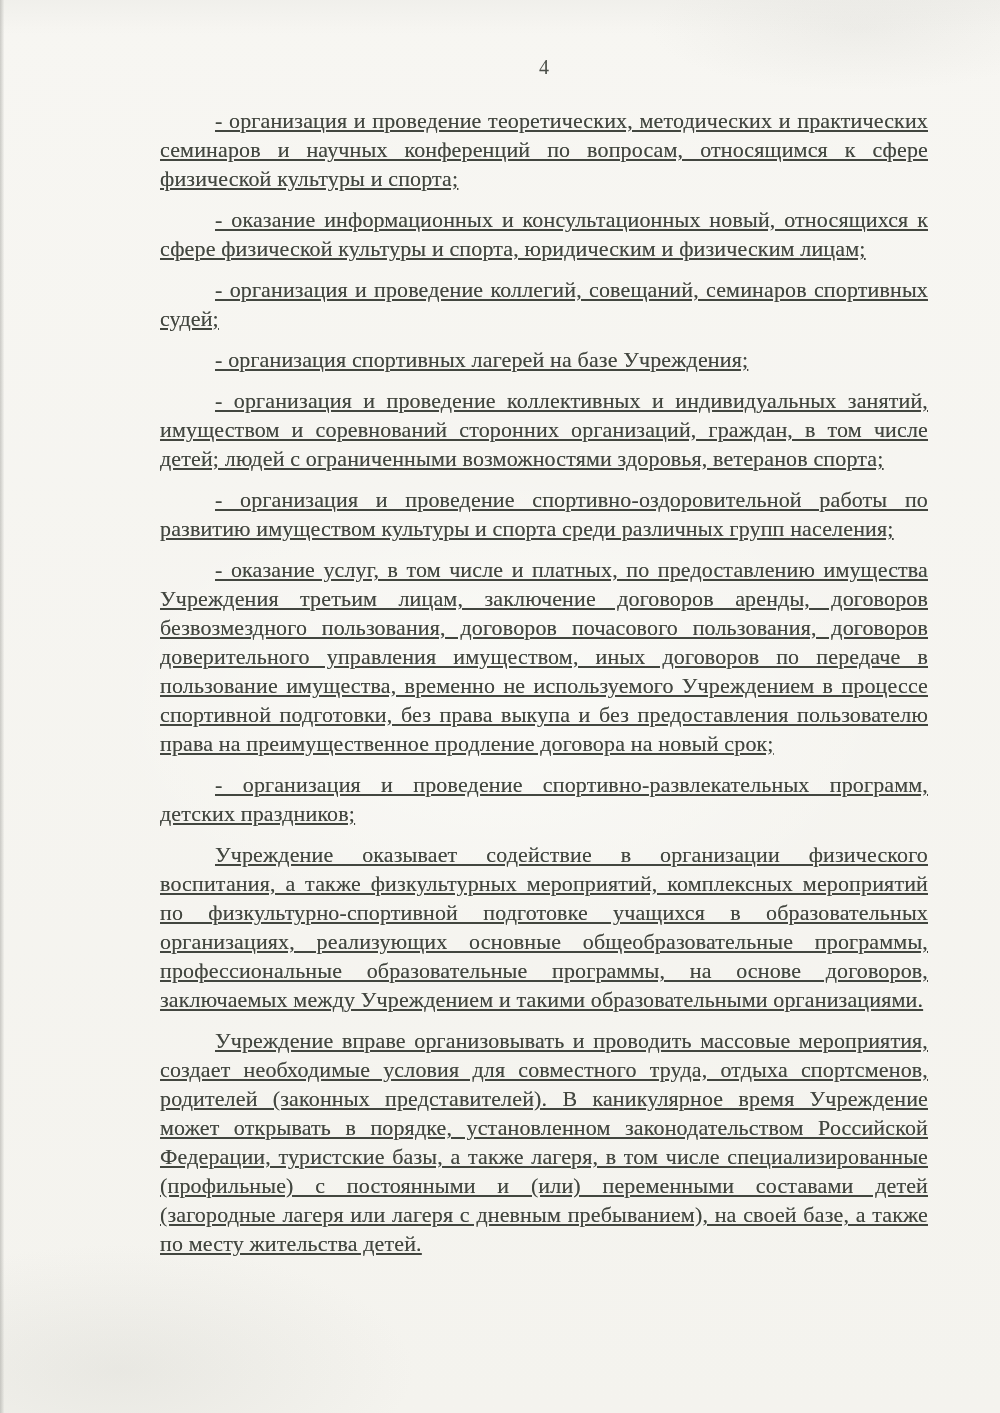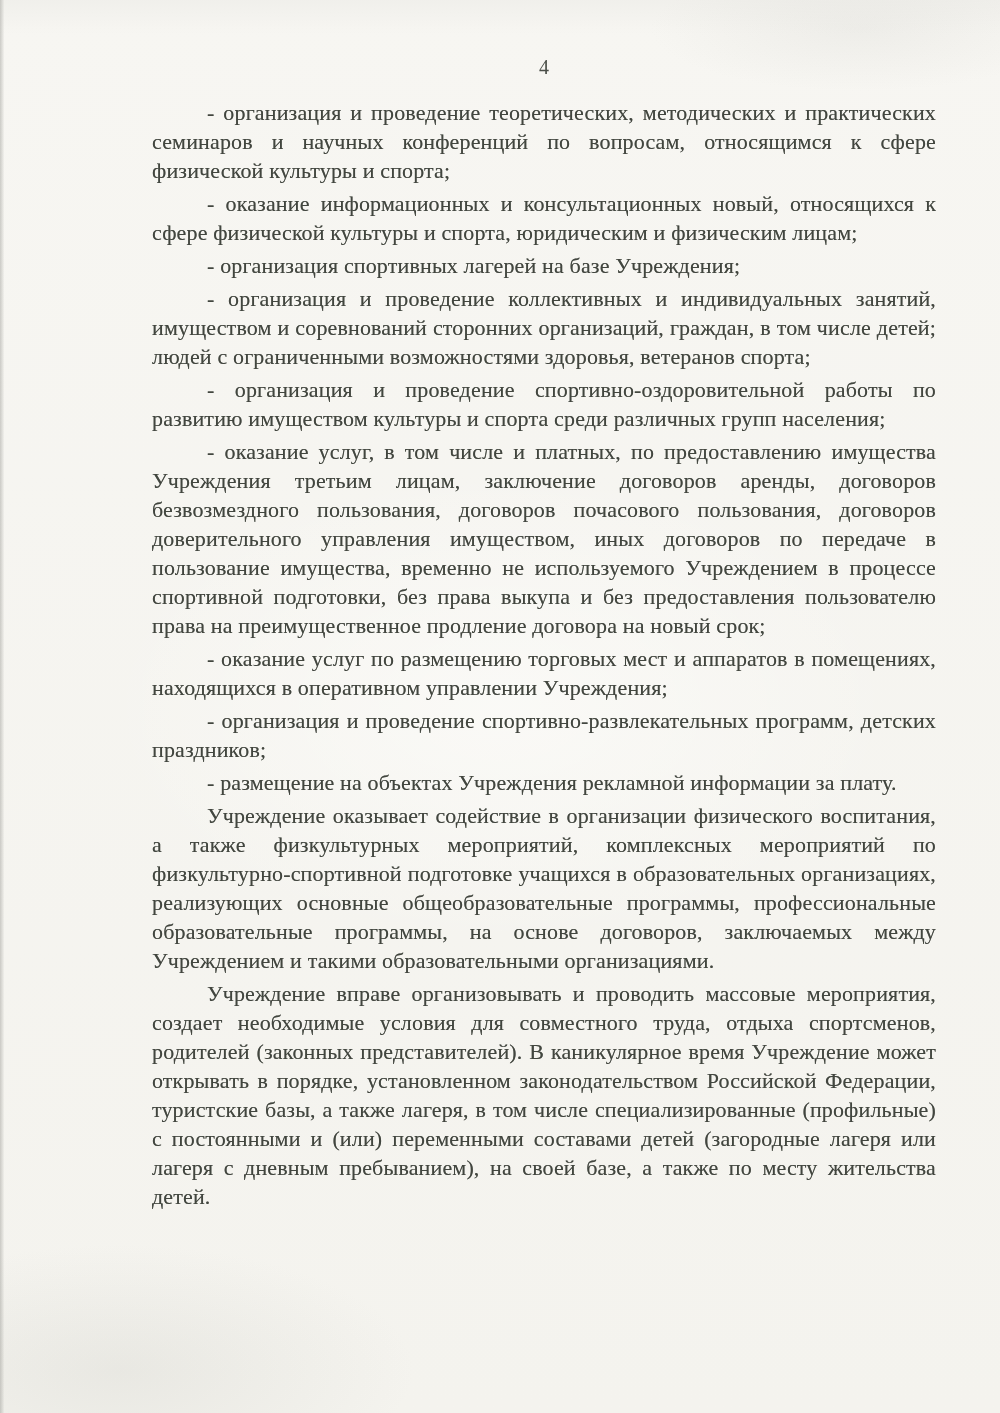--- a/index.html
+++ b/index.html
@@ -53,40 +53,40 @@
     width: 792px;
     font-size: 22px;
     line-height: 29px;
     color: #42463f;
     text-align: justify;
     letter-spacing: 0.15px;
     filter: blur(0.28px);
     text-shadow: 0 0 0.5px rgba(66,70,63,0.55);
   }
   .doc-body p {
-    margin: 4px;
+    margin: 12px;
     padding: 0;
     text-indent: 55px;
+    text-decoration: underline;
   }
 </style>
 </head>
 <body>
 
 <div class="page">
   <div class="scan-smudge-top"></div>
   <div class="scan-edge-left"></div>
 
   <div class="page-number">4</div>
 
   <main class="doc-body">
     <p>- организация и проведение теоретических, методических и практических семинаров и научных конференций по вопросам, относящимся к сфере физической культуры и спорта;</p>
     <p>- оказание информационных и консультационных новый, относящихся к сфере физической культуры и спорта, юридическим и физическим лицам;</p>
+    <p>- организация и проведение коллегий, совещаний, семинаров спортивных судей;</p>
     <p>- организация спортивных лагерей на базе Учреждения;</p>
     <p>- организация и проведение коллективных и индивидуальных занятий, имуществом и соревнований сторонних организаций, граждан, в том числе детей; людей с ограниченными возможностями здоровья, ветеранов спорта;</p>
     <p>- организация и проведение спортивно-оздоровительной работы по развитию имуществом культуры и спорта среди различных групп населения;</p>
     <p>- оказание услуг, в том числе и платных, по предоставлению имущества Учреждения третьим лицам, заключение договоров аренды, договоров безвозмездного пользования, договоров почасового пользования, договоров доверительного управления имуществом, иных договоров по передаче в пользование имущества, временно не используемого Учреждением в процессе спортивной подготовки, без права выкупа и без предоставления пользователю права на преимущественное продление договора на новый срок;</p>
-    <p>- оказание услуг по размещению торговых мест и аппаратов в помещениях, находящихся в оперативном управлении Учреждения;</p>
     <p>- организация и проведение спортивно-развлекательных программ, детских праздников;</p>
-    <p>- размещение на объектах Учреждения рекламной информации за плату.</p>
     <p>Учреждение оказывает содействие в организации физического воспитания, а также физкультурных мероприятий, комплексных мероприятий по физкультурно-спортивной подготовке учащихся в образовательных организациях, реализующих основные общеобразовательные программы, профессиональные образовательные программы, на основе договоров, заключаемых между Учреждением и такими образовательными организациями.</p>
     <p>Учреждение вправе организовывать и проводить массовые мероприятия, создает необходимые условия для совместного труда, отдыха спортсменов, родителей (законных представителей). В каникулярное время Учреждение может открывать в порядке, установленном законодательством Российской Федерации, туристские базы, а также лагеря, в том числе специализированные (профильные) с постоянными и (или) переменными составами детей (загородные лагеря или лагеря с дневным пребыванием), на своей базе, а также по месту жительства детей.</p>
   </main>
 </div>
 
 </body></html>

